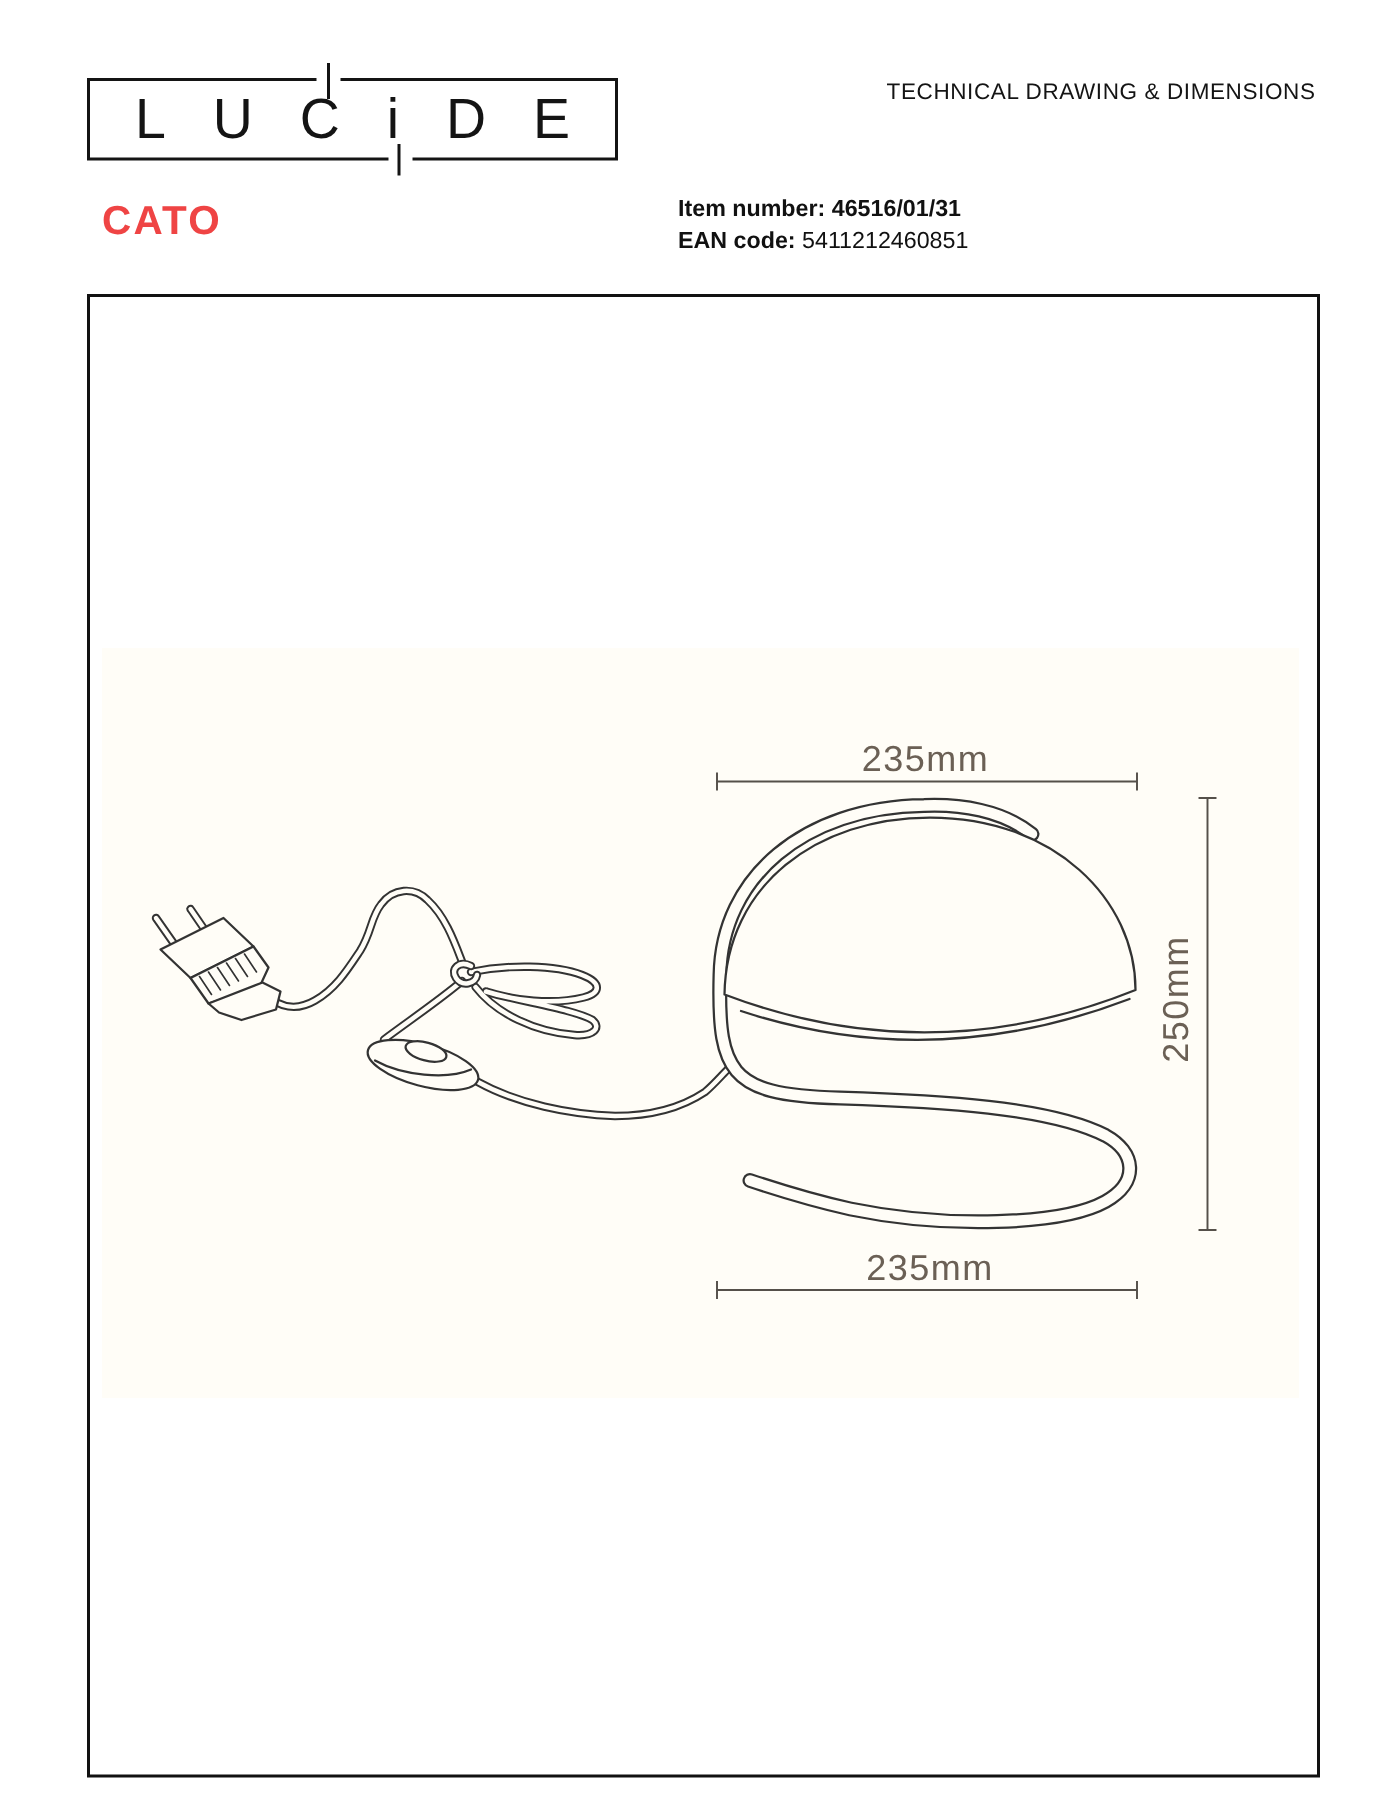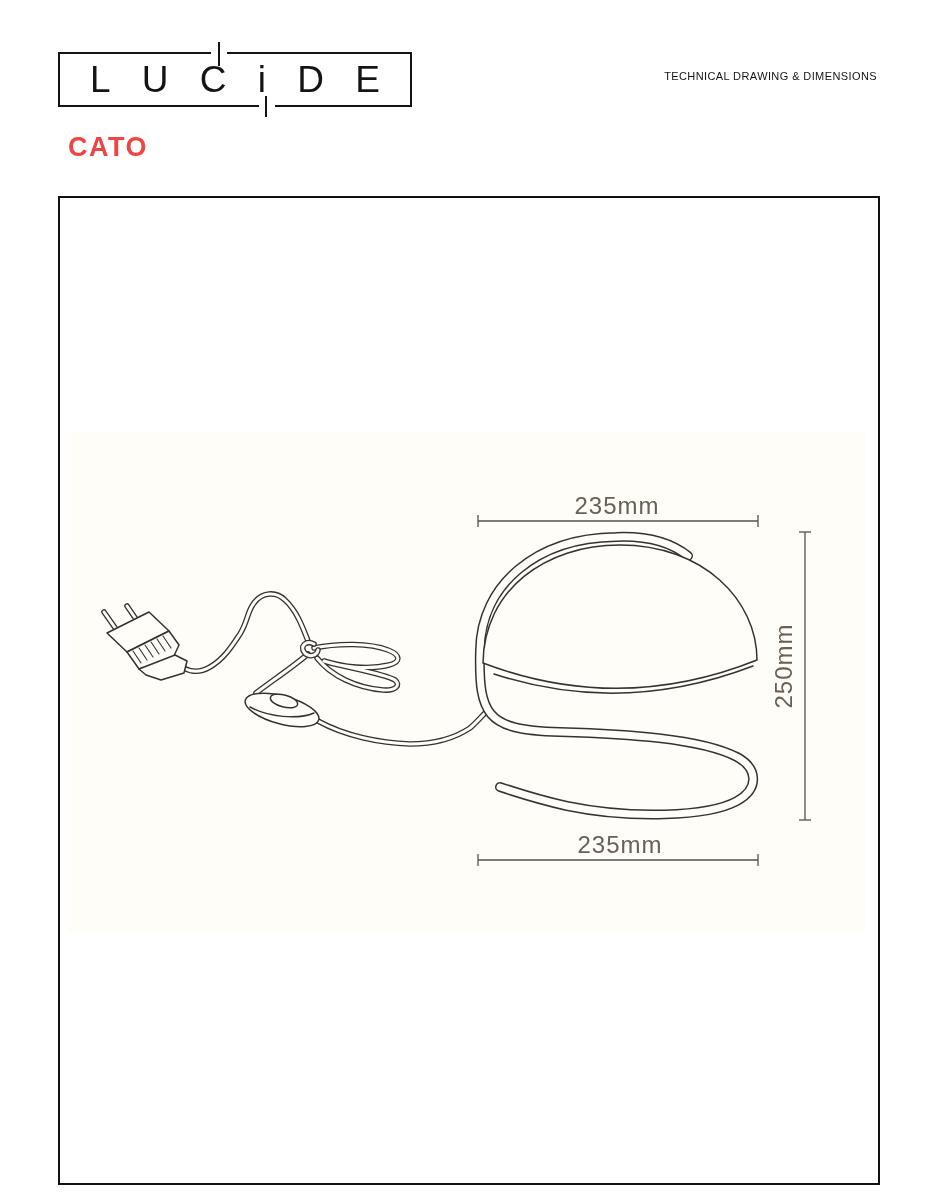--- a/index.html
+++ b/index.html
@@ -11,21 +11,21 @@
   .logo-box{
     position:absolute;left:58px;top:52px;width:354px;height:55px;
     border:2px solid #141414;box-sizing:border-box;
     display:flex;align-items:center;justify-content:space-between;
     padding:0 30px;font-size:37px;font-weight:300;color:#141414;
   }
   .logo-letter{line-height:1;transform:scaleY(1.02);}
   .logo-gap{position:absolute;background:#ffffff;}
   .logo-stroke{position:absolute;width:2px;background:#141414;}
   
-  .doc-title{position:absolute;right:53px;top:53px;font-size:11px;letter-spacing:.4px;color:#141414;margin-top:17px;}
+  .doc-title{position:absolute;right:53px;top:53px;font-size:15px;letter-spacing:.4px;color:#141414;}
   .product-name{position:absolute;left:68px;top:132px;font-size:27px;font-weight:bold;letter-spacing:1.5px;color:#ef4444;}
   .meta{position:absolute;left:452px;top:129px;font-size:15.5px;line-height:21px;color:#111;}
   .meta .row{white-space:nowrap;}
   .meta .lbl{font-weight:bold;}
   .meta .val-bold{font-weight:bold;}
   .meta .val{font-weight:normal;}
   
   svg.drawing{position:absolute;left:0;top:0;width:930px;height:1200px;}
   .frame{fill:none;stroke:#111111;stroke-width:2;}
   .panel{fill:#fffdf7;}
@@ -57,20 +57,30 @@
     <span class="logo-letter">E</span>
   </div>
 
   <div class="logo-gap" style="left:211px;top:51px;width:16px;height:4px;"></div>
   <div class="logo-stroke" style="left:218px;top:42px;height:24px;"></div>
   <div class="logo-gap" style="left:259px;top:104px;width:16px;height:4px;"></div>
   <div class="logo-stroke" style="left:265px;top:96px;height:21px;"></div>
 
   <div class="doc-title">TECHNICAL DRAWING &amp; DIMENSIONS</div>
   <div class="product-name">CATO</div>
+  <div class="meta">
+    <div class="row">
+      <span class="lbl">Item number:</span>
+      <span class="val-bold">46516/01/31</span>
+    </div>
+    <div class="row">
+      <span class="lbl">EAN code:</span>
+      <span class="val">5411212460851</span>
+    </div>
+  </div>
 
   <svg class="drawing" viewBox="0 0 930 1200">
 
     <rect class="frame" x="59" y="197" width="820" height="987"></rect>
 
     <rect class="panel" x="68" y="432" width="798" height="500"></rect>
 
     <g>
 
       <path class="ol cord-out" d="M176,662 C186,672 198,674 210,667 C224,659 232,646 240,634 C248,621 247,612 254,603 C262,592 276,591 285,600 C297,611 303,628 308,641"></path>

